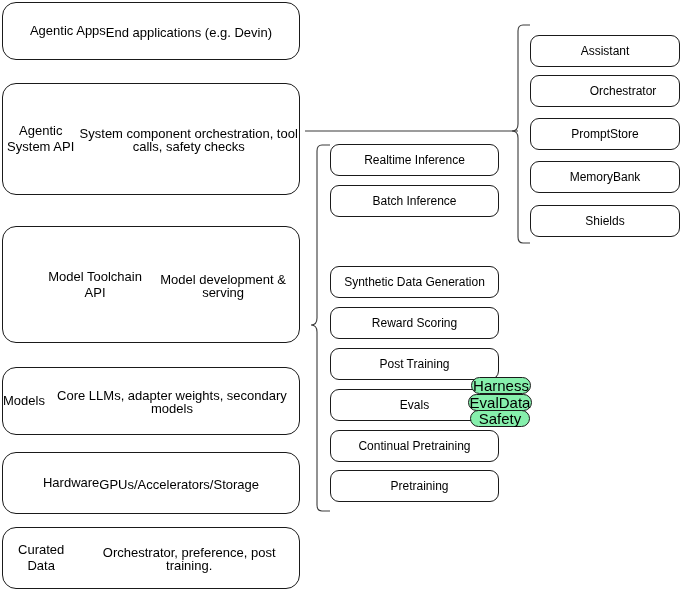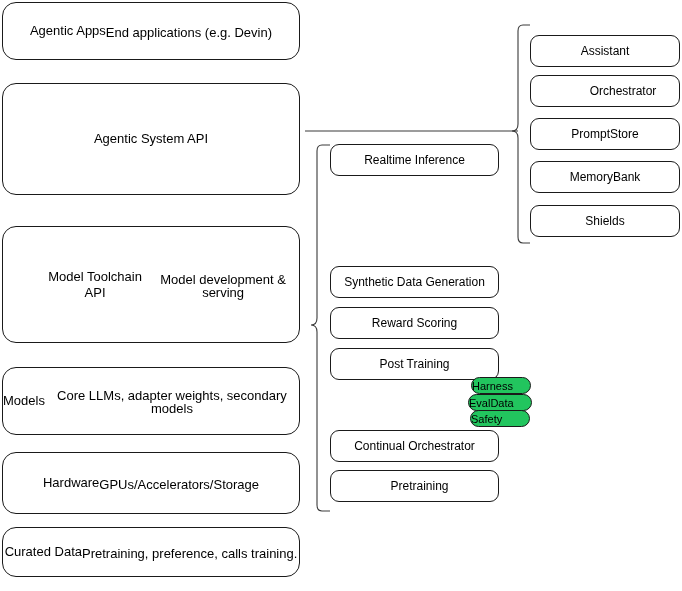--- a/index.html
+++ b/index.html
@@ -59,26 +59,27 @@
   }
   .right-chip {
     left: 530px;
     width: 150px;
   }
   
   .pill {
     position: absolute;
     box-sizing: border-box;
     border: 1px solid #1a1a1a;
-    background: #22c55e;
+    background: #86efac;
     border-radius: 999px;
     height: 17px;
     display: flex;
     align-items: center;
-    font-size: 11px;
+    justify-content: center;
+    font-size: 15px;
     line-height: 12px;
     z-index: 6;
   }
   
   #wires {
     position: absolute;
     left: 0; top: 0;
     width: 682px;
     height: 591px;
     pointer-events: none;
@@ -104,56 +105,63 @@
     <path d="M 330 145 L 322 145 Q 317 145 317 151 L 317 318 Q 317 325 311 325 Q 317 325 317 332 L 317 505 Q 317 511 322 511 L 330 511"></path>
   </svg>
 
   <div class="box layer" style="top:2px;height:58px;">
     <div class="title">Agentic Apps</div>
     <div class="sub">End applications (e.g. Devin)</div>
   </div>
 
   <div class="box layer" style="top:83px;height:112px;">
     <div class="title">Agentic System API</div>
+    <div class="sub">System component orchestration, tool calls, safety checks</div>
   </div>
 
   <div class="box layer" style="top:226px;height:117px;padding-left:40px;">
     <div class="title">Model Toolchain API</div>
     <div class="sub">Model development &amp; serving</div>
   </div>
 
   <div class="box layer" style="top:367px;height:68px;">
     <div class="title">Models</div>
     <div class="sub">Core LLMs, adapter weights, secondary models</div>
   </div>
 
   <div class="box layer" style="top:452px;height:62px;">
     <div class="title">Hardware</div>
     <div class="sub">GPUs/Accelerators/Storage</div>
   </div>
 
-  <div class="box layer" style="top:527px;height:50px;">
+  <div class="box layer" style="top:527px;height:62px;">
     <div class="title">Curated Data</div>
-    <div class="sub">Pretraining, preference, calls training.</div>
+    <div class="sub">Orchestrator, preference, post training.</div>
   </div>
 
   <div class="box chip mid-chip" style="top:144px;">
     <span>Realtime Inference</span>
+  </div>
+  <div class="box chip mid-chip" style="top:185px;">
+    <span>Batch Inference</span>
   </div>
   <div class="box chip mid-chip" style="top:266px;">
     <span>Synthetic Data Generation</span>
   </div>
   <div class="box chip mid-chip" style="top:348px;">
     <span>Post Training</span>
   </div>
   <div class="box chip mid-chip" style="top:307px;">
     <span>Reward Scoring</span>
   </div>
+  <div class="box chip mid-chip" style="top:389px;">
+    <span>Evals</span>
+  </div>
   <div class="box chip mid-chip" style="top:430px;">
-    <span>Continual Orchestrator</span>
+    <span>Continual Pretraining</span>
   </div>
   <div class="box chip mid-chip" style="top:470px;padding-left:10px;">
     <span>Pretraining</span>
   </div>
 
   <div class="pill" style="left:471px;top:377px;width:60px;">
     <span>Harness</span>
   </div>
   <div class="pill" style="left:468px;top:394px;width:64px;">
     <span>EvalData</span>

